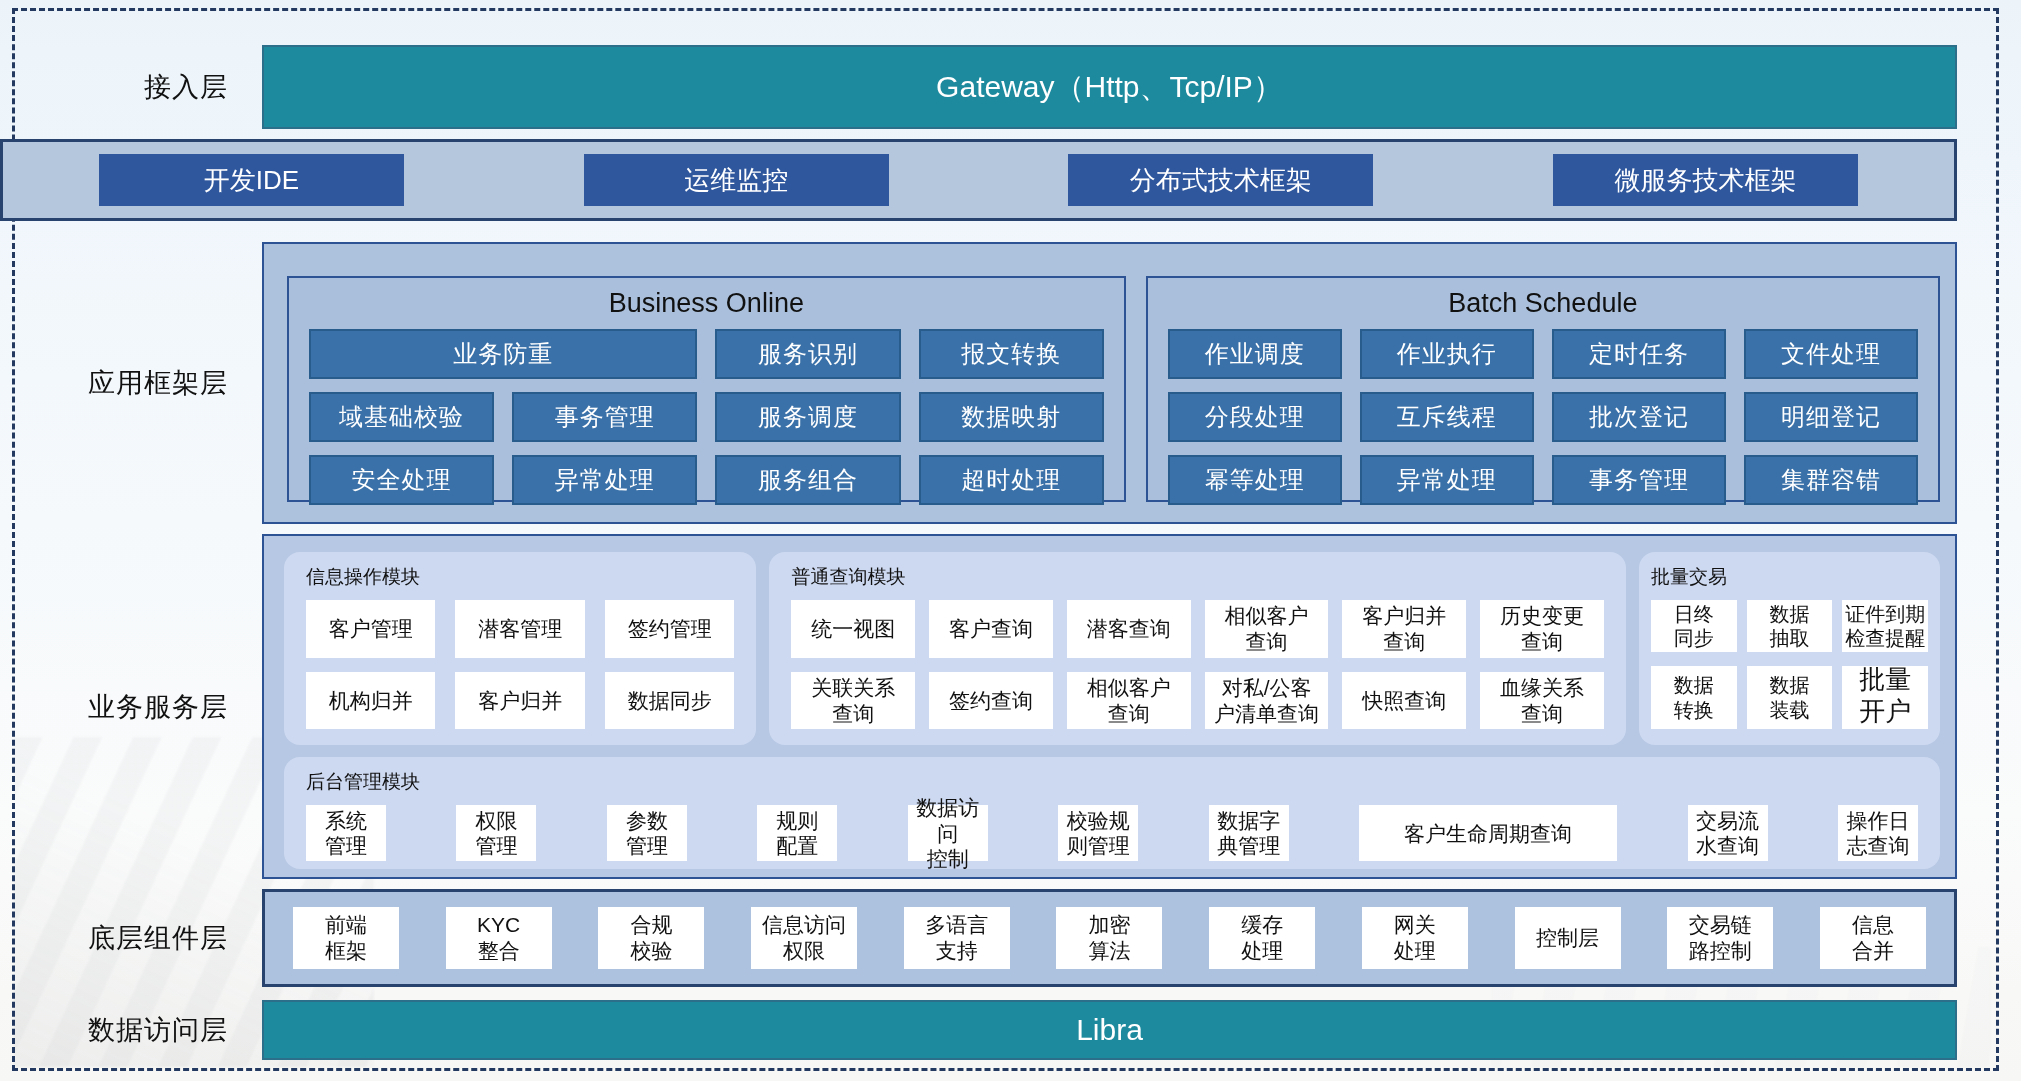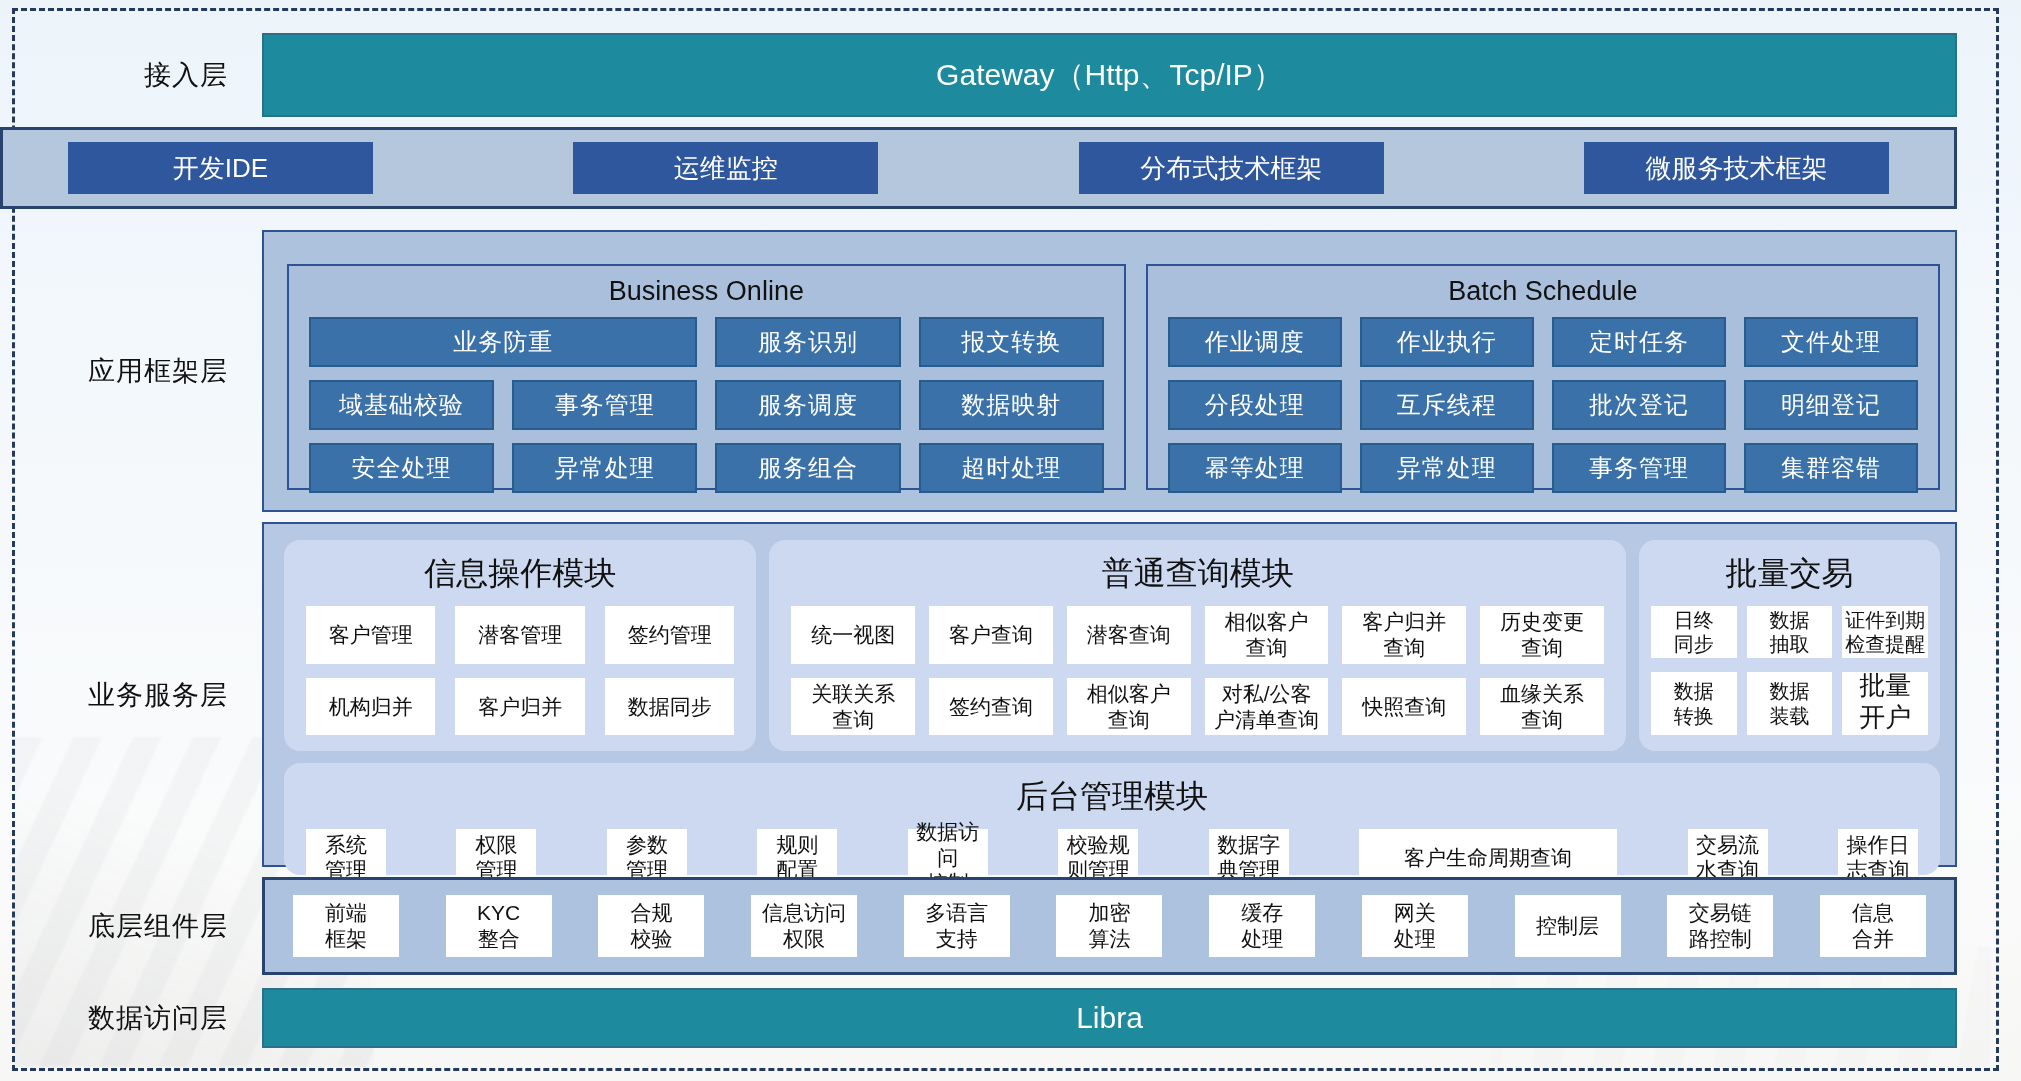--- a/index.html
+++ b/index.html
@@ -5,46 +5,46 @@
   html,body{margin:0;padding:0;}
   .page{position:relative;width:2021px;height:1081px;overflow:hidden;
         background:linear-gradient(180deg,#ecf4fa 0%,#f3f8fc 35%,#fafbfb 75%,#f7f7f5 100%);
         font-family:"Liberation Sans","DejaVu Sans",sans-serif;color:#111;}
   .texture{position:absolute;left:14px;bottom:14px;width:360px;height:330px;opacity:.5;filter:blur(1px);
         background:linear-gradient(25deg,rgba(150,152,158,.22),rgba(240,240,240,0) 65%),
         repeating-linear-gradient(115deg,rgba(120,125,135,.10) 0 26px,rgba(255,255,255,.14) 26px 54px);}
   .texture2{position:absolute;right:30px;bottom:14px;width:500px;height:120px;opacity:.25;filter:blur(1px);
         background:repeating-linear-gradient(100deg,rgba(140,145,155,.12) 0 30px,rgba(255,255,255,.1) 30px 60px);}
   .frame{position:absolute;left:12px;top:8px;right:22px;bottom:10px;border:3px dashed #23395F;pointer-events:none;}
-  .content{position:absolute;left:0;top:0;width:2021px;box-sizing:border-box;padding:33px 64px 0 0;
+  .content{position:absolute;left:0;top:12px;width:2021px;box-sizing:border-box;padding:33px 64px 0 0;
         display:flex;flex-direction:column;}
   .row{display:flex;align-items:stretch;}
   .gutter{width:262px;flex:none;display:flex;align-items:center;justify-content:flex-end;
         padding-right:34px;box-sizing:border-box;font-size:27px;letter-spacing:1px;}
   .bar-teal{flex:1;background:#1E8A9E;border:2px solid #2B6F8A;color:#fff;
         display:flex;align-items:center;justify-content:center;font-size:30px;}
   .panel-tech{flex:1;background:#B4C7DD;border:3px solid #28436E;display:flex;align-items:center;
-        justify-content:space-between;padding:0 65px;}
+        justify-content:space-between;padding:0 96px;}
   .btn-navy{width:305px;height:52px;background:#2F579E;color:#fff;font-size:26px;
         display:flex;align-items:center;justify-content:center;}
   .panel-app{flex:1;background:#ADC2DD;border:2px solid #2E5395;display:flex;gap:20px;
         padding:32px 15px 20px 23px;box-sizing:border-box;}
   .group{border:2px solid #2E5395;background:#A9BFDB;padding:2px 20px 14px;box-sizing:border-box;
         display:flex;flex-direction:column;}
   .group-title{text-align:center;font-size:27px;padding:8px 0 10px;}
   .group-grid{display:grid;grid-template-columns:repeat(4,1fr);gap:13px 18px;flex:1;}
   .btn-blue{background:#3A71A8;border:2px solid #275C8C;color:#fff;font-size:24px;min-height:46px;
         display:flex;align-items:center;justify-content:center;letter-spacing:1px;}
   .span2{grid-column:span 2;}
   .panel-biz{flex:1;background:#B7C8E4;border:2px solid #2E5395;display:flex;flex-direction:column;
         gap:12px;padding:16px 15px 14px 20px;box-sizing:border-box;}
   .modules-row{display:flex;gap:13px;flex:1;}
   .module{background:#CDD9F1;border-radius:16px;padding:4px 22px 16px;box-sizing:border-box;
         display:flex;flex-direction:column;}
-  .module-title{text-align:center;font-size:32px;padding:8px 0 10px;}
+  .module-title{font-size:19px;padding:8px 0 10px;}
   .module-grid{display:grid;gap:14px 20px;flex:1;}
   .cols3{grid-template-columns:repeat(3,1fr);}
   .cols6{grid-template-columns:repeat(6,1fr);}
   .btn-white{background:#fff;color:#111;font-size:21px;display:flex;align-items:center;justify-content:center;
         text-align:center;white-space:pre-line;line-height:1.22;min-height:52px;}
   .admin-row{display:flex;justify-content:space-between;align-items:center;flex:1;}
   .admin-row .btn-white{width:80px;height:56px;}
   .admin-row .btn-wide{width:258px;}
   .panel-base{flex:1;background:#ADC2DE;border:3px solid #28436E;display:flex;align-items:center;
         justify-content:space-between;padding:0 28px;}

